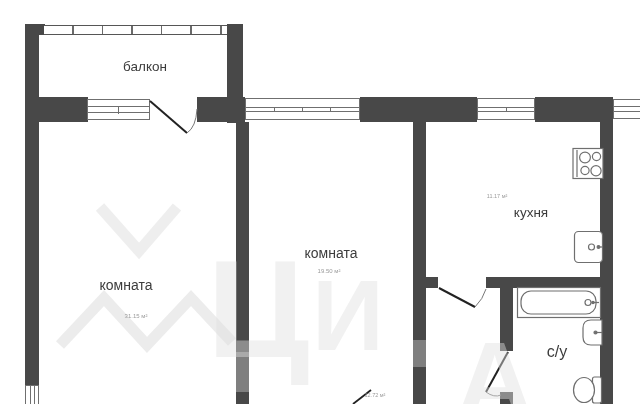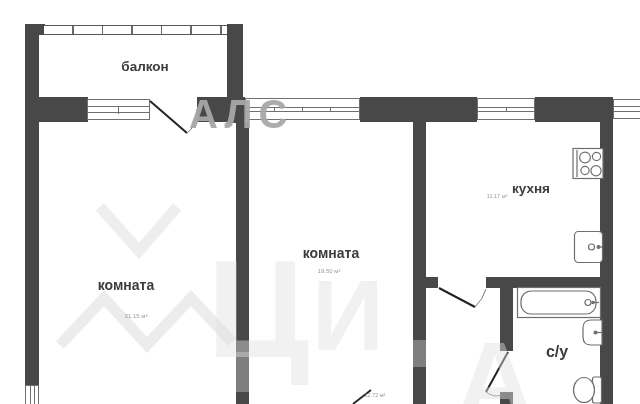--- a/index.html
+++ b/index.html
@@ -16,21 +16,21 @@
   #fixtures{z-index:15;}
   #watermark-faint{z-index:20;pointer-events:none;}
   .wm-brand{
     position:absolute;left:189px;top:94px;z-index:25;
     font-size:40px;font-weight:bold;letter-spacing:6px;line-height:1;
     color:rgba(168,168,168,0.95);pointer-events:none;
   }
   .wm-patch{position:absolute;background:rgba(255,255,255,0.30);z-index:12;}
   .room-label{
     position:absolute;transform:translate(-50%,-50%);z-index:30;
-    color:#3c3c3c;font-size:14px;white-space:nowrap;font-weight:bold;
+    color:#3c3c3c;font-size:14px;white-space:nowrap;
   }
   .area-label{
     position:absolute;transform:translate(-50%,-50%);z-index:30;
     color:#9b9b9b;font-size:6px;white-space:nowrap;
   }
   .wm-letter{font-weight:bold;fill:rgba(223,223,223,0.45);}
 </style>
 </head>
 <body>
 
@@ -149,30 +149,29 @@
   </svg>
 
   <svg id="watermark-faint" width="640" height="404" viewBox="0 0 640 404">
     <path d="M60,345 L104,298 L147,345 L191,298 L232,342" fill="none" stroke="rgba(224,224,224,0.6)" stroke-width="11"></path>
     <path d="M100,207 L139,251 L177,207" fill="none" stroke="rgba(224,224,224,0.55)" stroke-width="11"></path>
     <text x="207" y="357" font-size="140" class="wm-letter">Ц</text>
     <text x="312" y="350" font-size="100" class="wm-letter">И</text>
     <text x="455" y="418" font-size="110" class="wm-letter">А</text>
   </svg>
 
-  <div class="wm-brand">АЛС</div>
 
   <div class="room-label" style="left:145px;top:66px;font-size:13.5px;">балкон</div>
 
   <div class="room-label" style="left:126px;top:285px;">комната</div>
   <div class="area-label" style="left:136px;top:316px;">31.15 м²</div>
 
   <div class="room-label" style="left:331px;top:253px;">комната</div>
   <div class="area-label" style="left:329px;top:271px;">19.50 м²</div>
 
-  <div class="room-label" style="left:531px;top:188px;font-size:13.5px;">кухня</div>
+  <div class="room-label" style="left:531px;top:212px;font-size:13.5px;">кухня</div>
   <div class="area-label" style="left:497px;top:196px;font-size:5.5px;">11.17 м²</div>
 
   <div class="room-label" style="left:557px;top:352px;font-size:16px;">с/у</div>
 
   <div class="area-label" style="left:375px;top:395px;font-size:5.5px;">12.72 м²</div>
 
 </div>
 
 </body></html>

